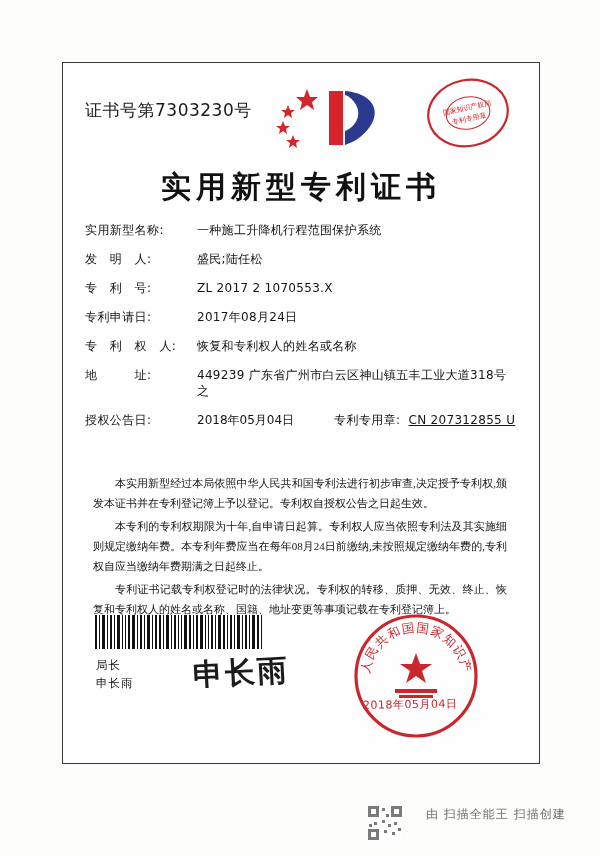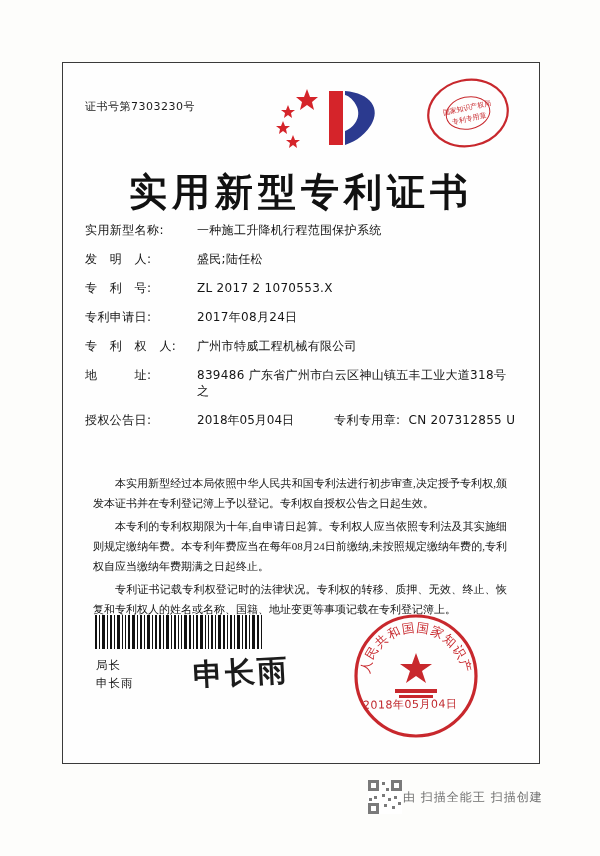--- a/index.html
+++ b/index.html
@@ -30,21 +30,21 @@
     height: 700px;
     border: 1.5px solid #3a3a3a;
     background: #fefefe;
   }
 
   
   .patent-number {
     position: absolute;
     left: 22px;
     top: 36px;
-    font-size: 11px;
+    font-size: 17px;
     color: #1a1a1a;
     letter-spacing: 0.5px;
     white-space: nowrap;
     text-align: center;
   }
 
   
   .logo {
     position: absolute;
     left: 208px;
@@ -63,21 +63,21 @@
   }
 
   .cert-title {
     position: absolute;
     left: 0;
     right: 0;
     top: 104px;
     text-align: center;
     font-family: "DejaVu Serif", "Liberation Serif", serif;
     font-weight: bold;
-    font-size: 38px;
+    font-size: 30px;
     letter-spacing: 5px;
     color: #111;
   }
 
   
   .fields {
     position: absolute;
     left: 22px;
     top: 160px;
     width: 432px;
@@ -105,20 +105,21 @@
   }
   .dual-right-label {
     margin-left: 40px;
     letter-spacing: 0.4px;
     white-space: nowrap;
   }
   .dual-right-value {
     margin-left: 8px;
     letter-spacing: 0.3px;
     white-space: nowrap;
+    text-decoration: underline;
   }
 
   
   .body-text {
     position: absolute;
     left: 30px;
     top: 410px;
     width: 414px;
     font-size: 11px;
     line-height: 1.85;
@@ -197,24 +198,24 @@
     text-align: center;
     font-size: 11px;
     color: #1a1a1a;
     letter-spacing: 0.5px;
   }
 
   
   .scan-bar {
     position: absolute;
     left: 368px;
-    top: 780px;
+    top: 806px;
     display: flex;
-    align-items: center;
-    gap: 1px;
+    align-items: flex-start;
+    gap: 24px;
     font-size: 12px;
     color: #6f6f6f;
     letter-spacing: 1px;
   }
   .qr {
     width: 34px;
     height: 34px;
     position: relative;
     background: #fff;
   }
@@ -268,25 +269,25 @@
       <div class="field-row">
         <div class="field-label">专　利　号:</div>
         <div class="field-value">ZL 2017 2 1070553.X</div>
       </div>
       <div class="field-row">
         <div class="field-label">专利申请日:</div>
         <div class="field-value">2017年08月24日</div>
       </div>
       <div class="field-row">
         <div class="field-label">专　利　权　人:</div>
-        <div class="field-value">广州市特威工程机械有限公司</div>
+        <div class="field-value">恢复和专利权人的姓名或名称</div>
       </div>
       <div class="field-row">
         <div class="field-label">地　　　址:</div>
-        <div class="field-value">839486 广东省广州市白云区神山镇五丰工业大道318号之</div>
+        <div class="field-value">449239 广东省广州市白云区神山镇五丰工业大道318号之</div>
       </div>
       <div class="field-row dual">
         <div class="field-label">授权公告日:</div>
         <div>2018年05月04日</div>
         <div class="dual-right-label">专利专用章:</div>
         <div class="dual-right-value">CN 207312855 U</div>
       </div>
     </div>
 
     <div class="body-text">

